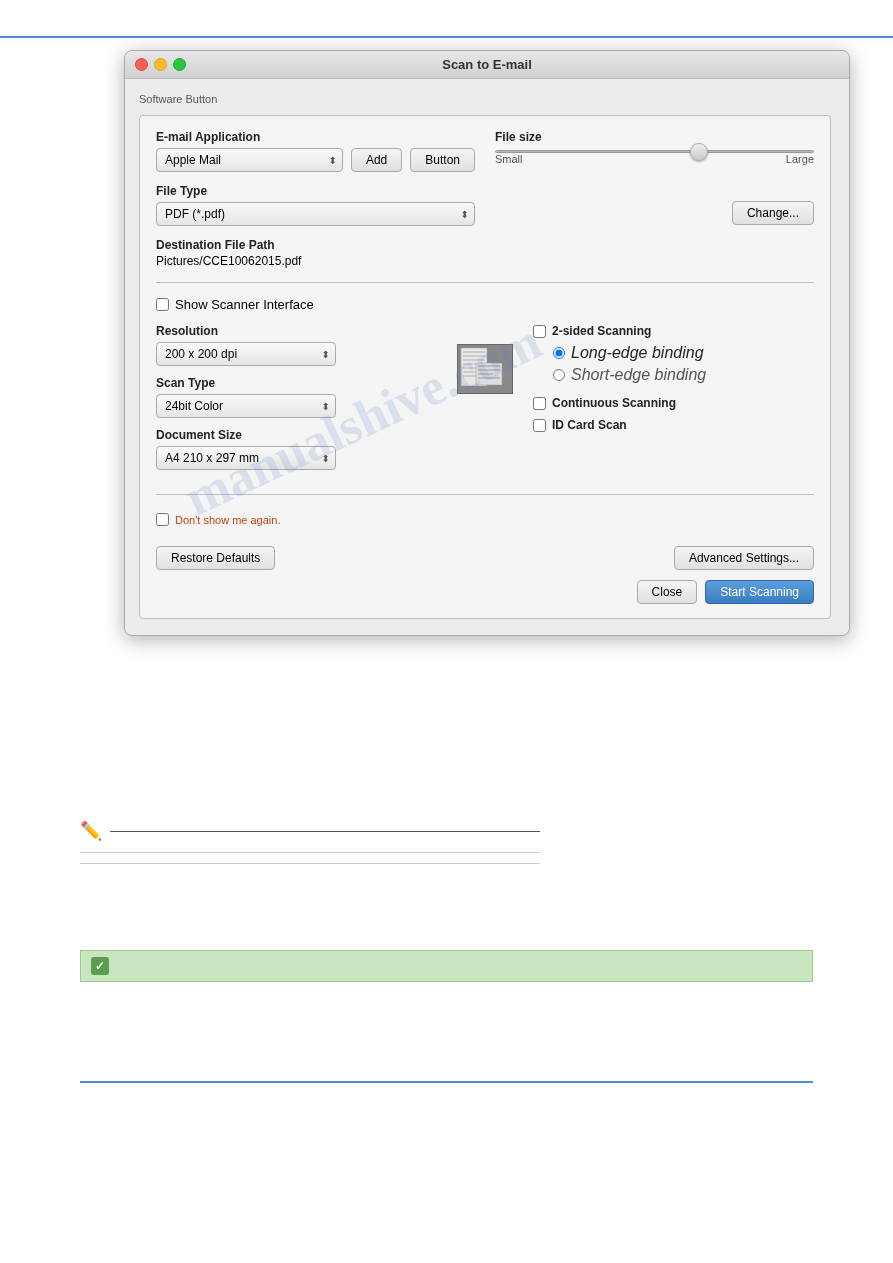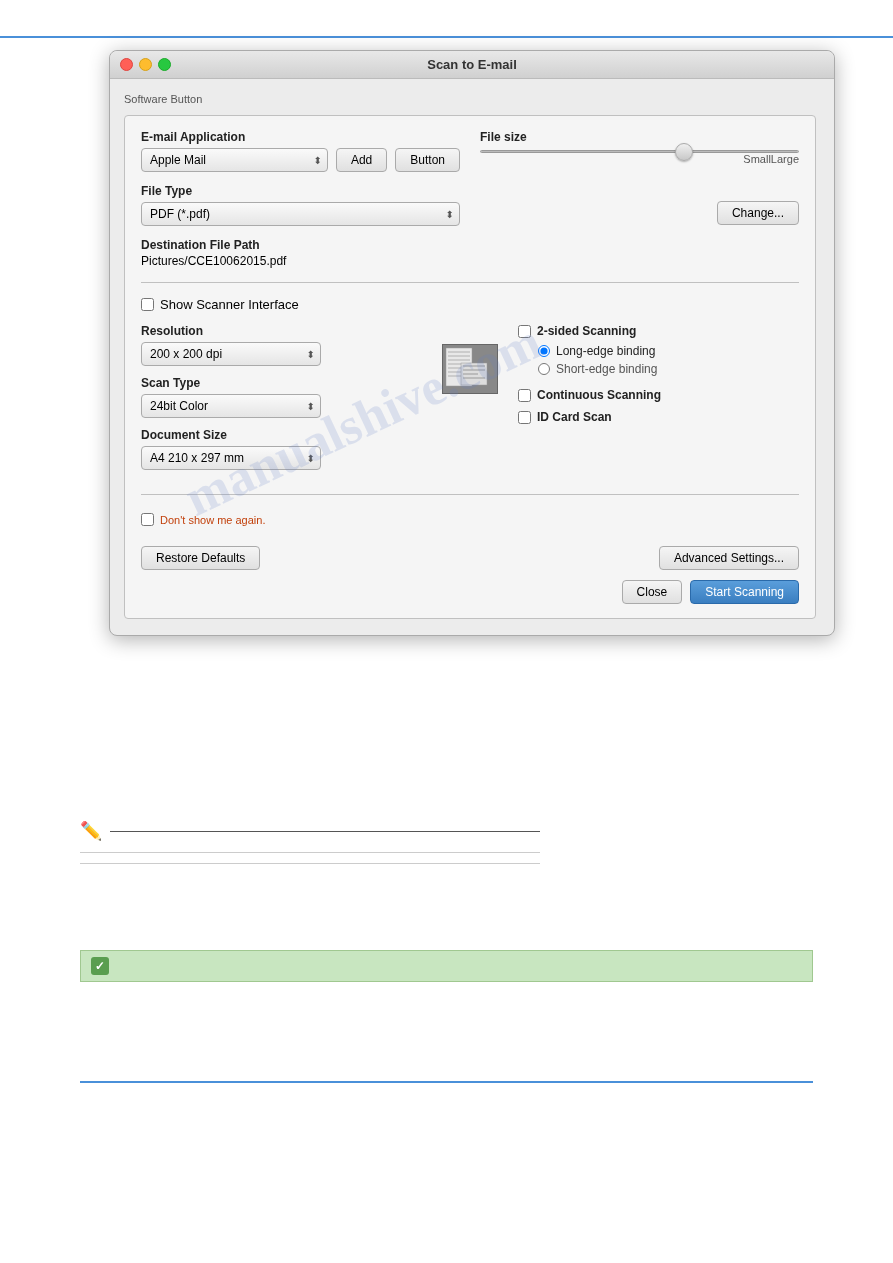--- a/index.html
+++ b/index.html
@@ -22,21 +22,21 @@
       left: 0;
       right: 0;
       height: 2px;
       background: #4a90d9;
     }
 
     
     .window {
       position: absolute;
       top: 50px;
-      left: 109px;
+      left: 124px;
       width: 726px;
       background: #ececec;
       border-radius: 8px;
       box-shadow: 0 4px 20px rgba(0,0,0,0.3);
       border: 1px solid #aaa;
     }
 
     
     .title-bar {
       background: linear-gradient(to bottom, #e8e8e8, #d0d0d0);
@@ -204,21 +204,21 @@
       border-radius: 50%;
       background: linear-gradient(to bottom, #f0f0f0, #c8c8c8);
       border: 1px solid #aaa;
       box-shadow: 0 1px 2px rgba(0,0,0,0.3);
       margin-top: -8px;
       cursor: pointer;
     }
 
     .slider-labels {
       display: flex;
-      justify-content: flex-end;
+      justify-content: space-between;
       font-size: 11px;
       color: #555;
     }
 
     .dest-label {
       font-size: 12px;
       font-weight: 600;
       color: #222;
       margin-bottom: 2px;
     }
@@ -292,22 +292,23 @@
 
     .radio-row {
       display: flex;
       align-items: center;
       gap: 6px;
       margin-bottom: 4px;
       padding-left: 20px;
     }
 
     .radio-label {
-      font-size: 12px;
+      font-size: 16px;
       color: #555;
+      font-style: italic;
     }
 
     .radio-label.active {
       color: #222;
     }
 
     
     .bottom-section {
       display: flex;
       align-items: center;

